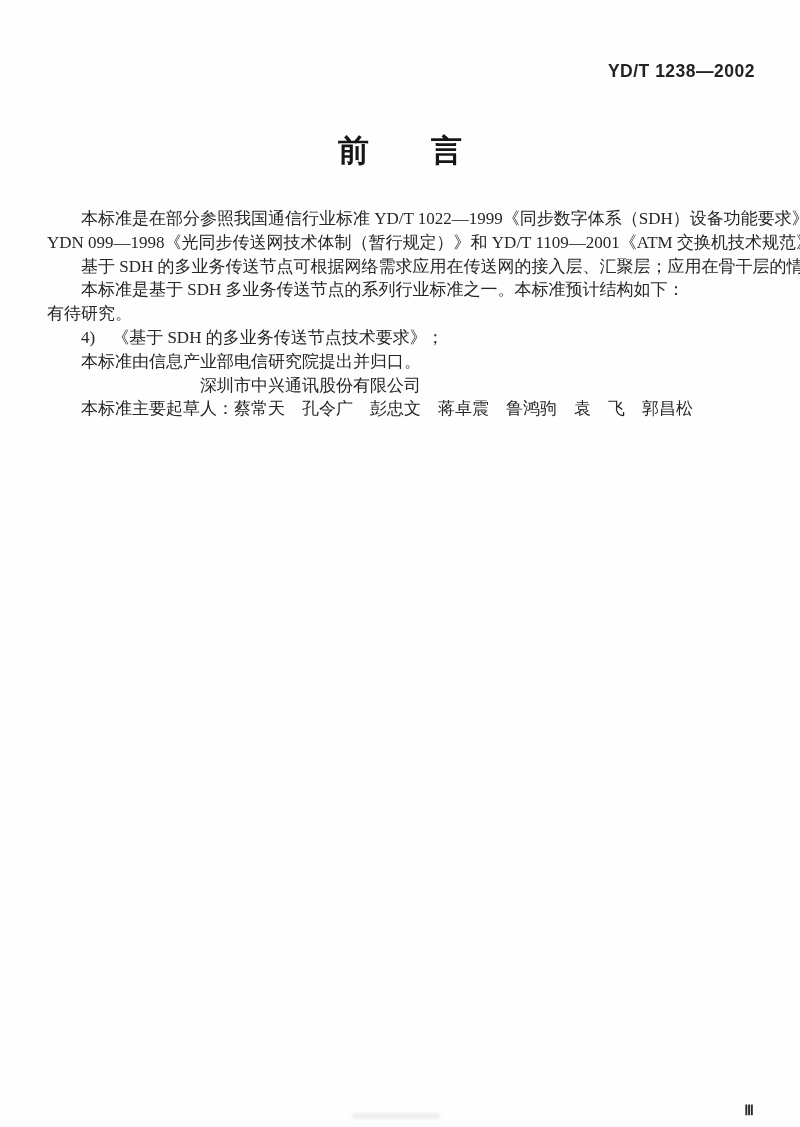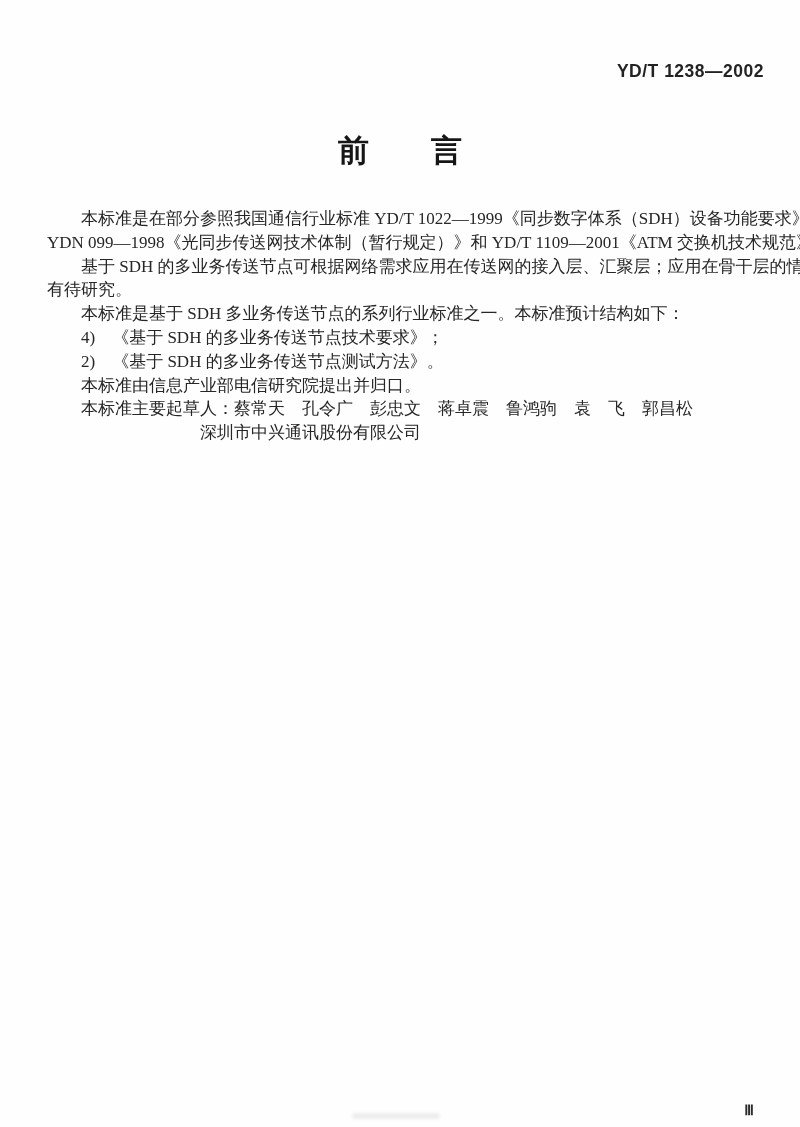--- a/index.html
+++ b/index.html
@@ -22,21 +22,21 @@
     font-weight: bold;
     font-size: 92px;
     line-height: 1;
     letter-spacing: -3px;
     color: #e9e4e6;
     user-select: none;
   }
   .doc-code {
     position: absolute;
     top: 61px;
-    right: 36px;
+    right: 45px;
     z-index: 2;
     font-family: "Liberation Sans", sans-serif;
     font-weight: bold;
     font-size: 17.5px;
     letter-spacing: 0.5px;
     color: #232323;
   }
   .title {
     position: absolute;
     top: 130px;
@@ -97,26 +97,25 @@
 
   <h1 class="title">
     <span>前</span>
     <span>言</span>
   </h1>
 
   <div class="body-lines">
     <div class="line indent">本标准是在部分参照我国通信行业标准 YD/T 1022—1999《同步数字体系（SDH）设备功能要求》、</div>
     <div class="line">YDN 099—1998《光同步传送网技术体制（暂行规定）》和 YD/T 1109—2001《ATM 交换机技术规范》的</div>
     <div class="line indent">基于 SDH 的多业务传送节点可根据网络需求应用在传送网的接入层、汇聚层；应用在骨干层的情况，</div>
+    <div class="line indent">本标准是基于 SDH 多业务传送节点的系列行业标准之一。本标准预计结构如下：</div>
     <div class="line">有待研究。</div>
-    <div class="line indent">本标准是基于 SDH 多业务传送节点的系列行业标准之一。本标准预计结构如下：</div>
     <div class="line indent">4)　《基于 SDH 的多业务传送节点技术要求》；</div>
-    <div class="line indent">2)　《基于 SDH 的多业务传送节点测试方法》。</div>
     <div class="line indent">本标准由信息产业部电信研究院提出并归口。</div>
+    <div class="line org">深圳市中兴通讯股份有限公司</div>
     <div class="line indent">本标准主要起草人：蔡常天　孔令广　彭忠文　蒋卓震　鲁鸿驹　袁　飞　郭昌松</div>
-    <div class="line org">深圳市中兴通讯股份有限公司</div>
   </div>
 
   <div class="artifact"></div>
 
   <div class="page-number">Ⅲ</div>
 
 </div>
 
 </body></html>

